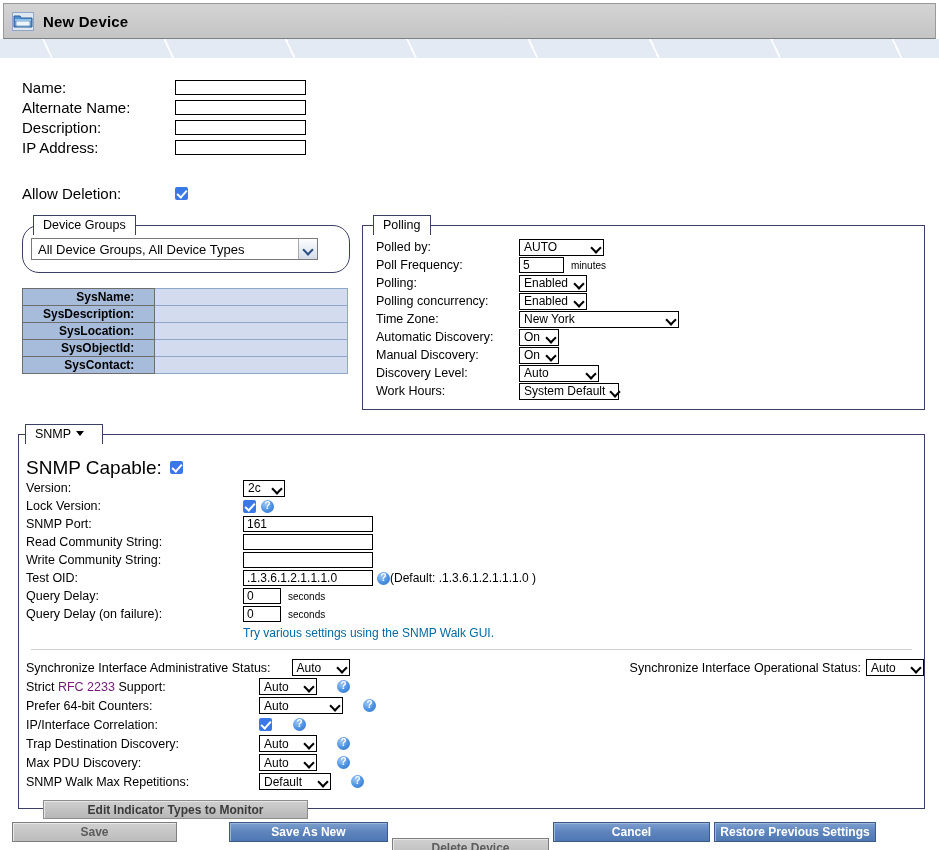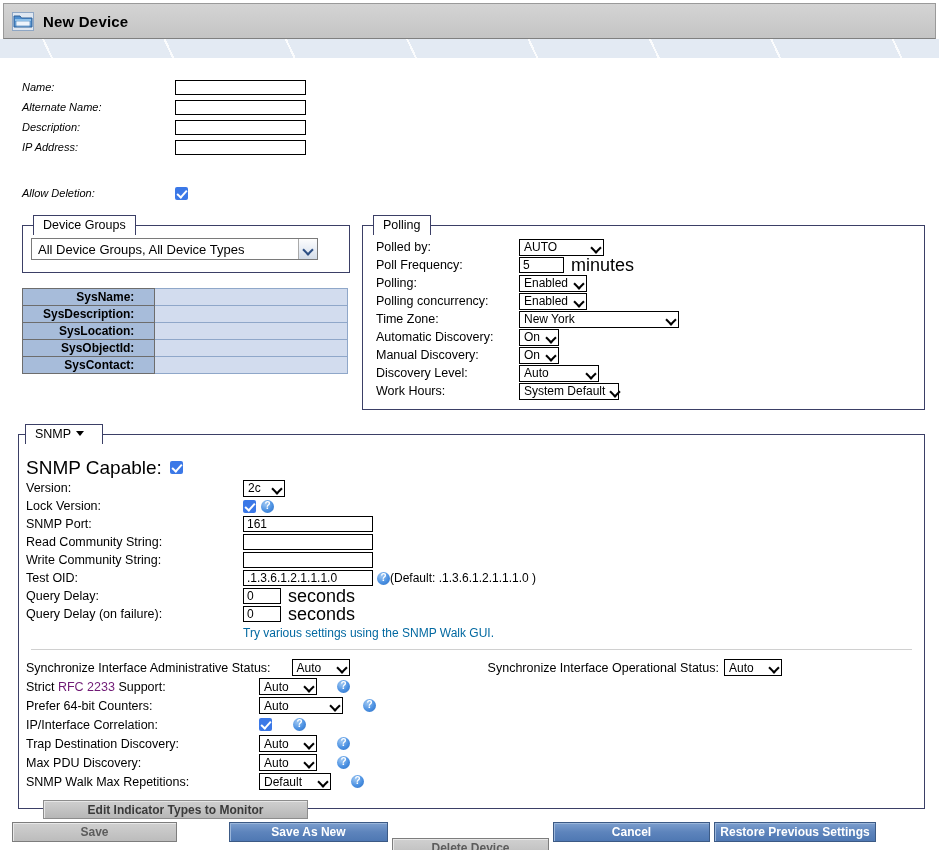--- a/index.html
+++ b/index.html
@@ -59,21 +59,21 @@
 
   .topform {
     margin: 18px 0 0 22px;
   }
   .frow {
     display: flex;
     align-items: center;
     height: 20px;
     margin-bottom: 0px;
   }
-  .flabel { width: 153px; font-size: 11px; font-style: italic; }
+  .flabel { width: 153px; font-size: 15px; }
   .tbox {
     border: 1px solid #000;
     background: #fff;
     height: 15px;
     width: 130px;
   }
   .tbox.w131 { width: 131px; }
 
   .spacer8 { height: 26px; }
 
@@ -159,21 +159,21 @@
     padding: 1px 9px 2px 9px;
     font-size: 12.5px;
     height: 20px;
     line-height: 16px;
   }
 
   
   #groups-panel {
     position: absolute;
     left: 22px; top: 225px;
-    width: 328px; height: 48px;
+    width: 328px; height: 48px; border-radius: 17px;
   }
   .bigselect {
     position: absolute;
     left: 8px; top: 12px;
     width: 287px; height: 22px;
     border: 1px solid #7a7a7a;
     background: #fff;
     display: flex;
     align-items: center;
     font-size: 13px;
@@ -237,21 +237,21 @@
   .prow .pl { width: 143px; font-size: 12.5px; }
   .numbox {
     border: 1px solid #000;
     background: #fff;
     height: 16px;
     width: 45px;
     font-size: 12px;
     padding-left: 3px;
     line-height: 14px;
   }
-  .units { margin-left: 7px; font-size: 18px; }
+  .units { margin-left: 7px; font-size: 10px; }
 
   
   #snmp-panel {
     position: absolute;
     left: 18px; top: 434px;
     width: 907px; height: 375px;
   }
   #snmp-panel > .legend {
     left: 6px;
     padding-right: 18px;
@@ -305,21 +305,20 @@
     height: 19px;
     gap: 16px;
   }
   .row2 .lab { font-size: 12.5px; }
   .row2 .lab.fixed { width: 217px; }
   .rightcol {
     margin-left: auto;
     display: flex;
     align-items: center;
     gap: 5px;
-    margin-right: 142px;
   }
   .lnk { color: #701a75; }
 
   .editbtn {
     margin: 9px 0 0 24px;
     width: 265px; height: 19px;
     background: linear-gradient(to bottom, #cfcfcf 0%, #c2c2c2 55%, #b6b6b6 100%);
     border: 1px solid #8d8d8d;
     box-shadow: inset 1px 1px 0 #e6e6e6;
     font-size: 12px;

